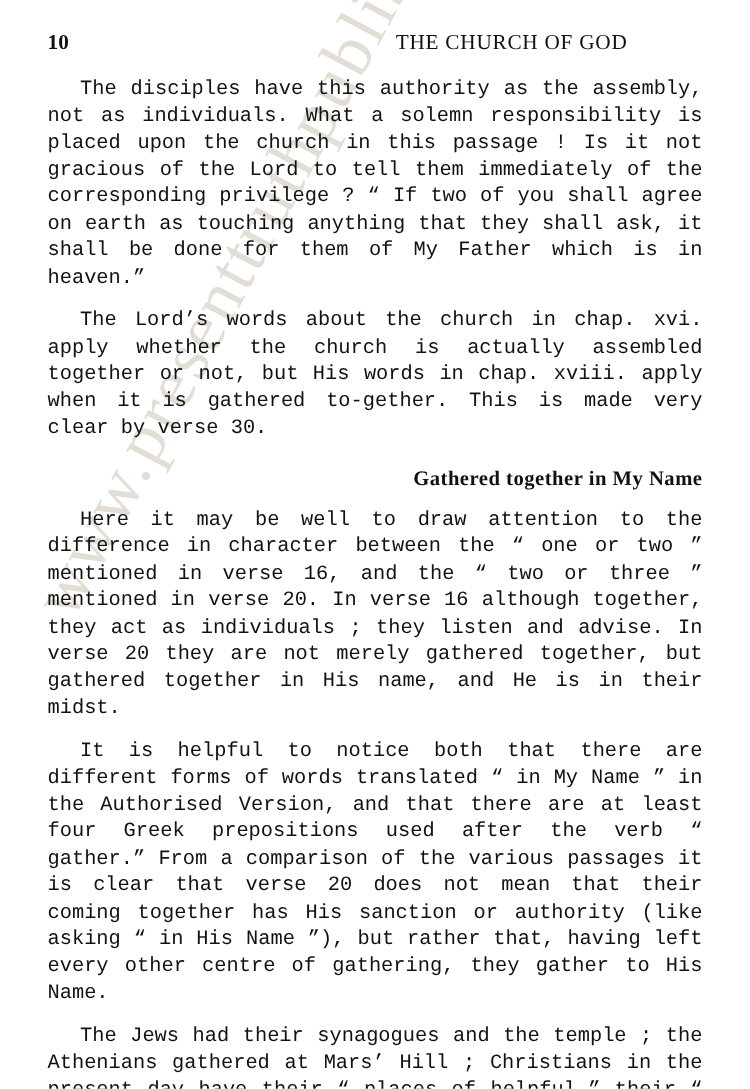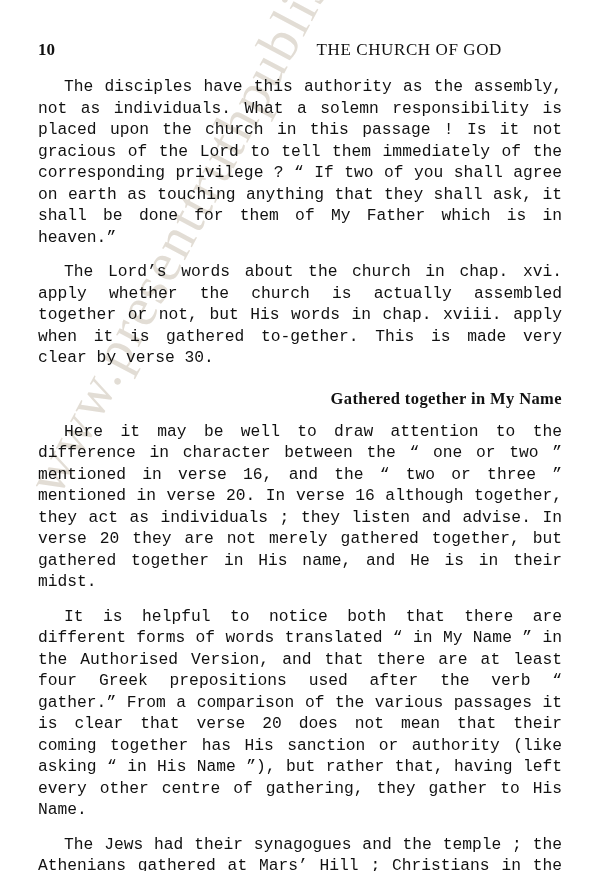--- a/index.html
+++ b/index.html
@@ -52,21 +52,20 @@
   .content {
     position: relative;
     z-index: 1;
   }
 
   .header {
     display: flex;
     align-items: baseline;
     margin-bottom: 16px;
     height: 20px;
-    margin-top: 16px;
   }
   .folio {
     font-family: "Liberation Serif", serif;
     font-weight: bold;
     font-size: 17px;
     width: 60px;
     text-align: left;
   }
   .running-head {
     flex: 1;

